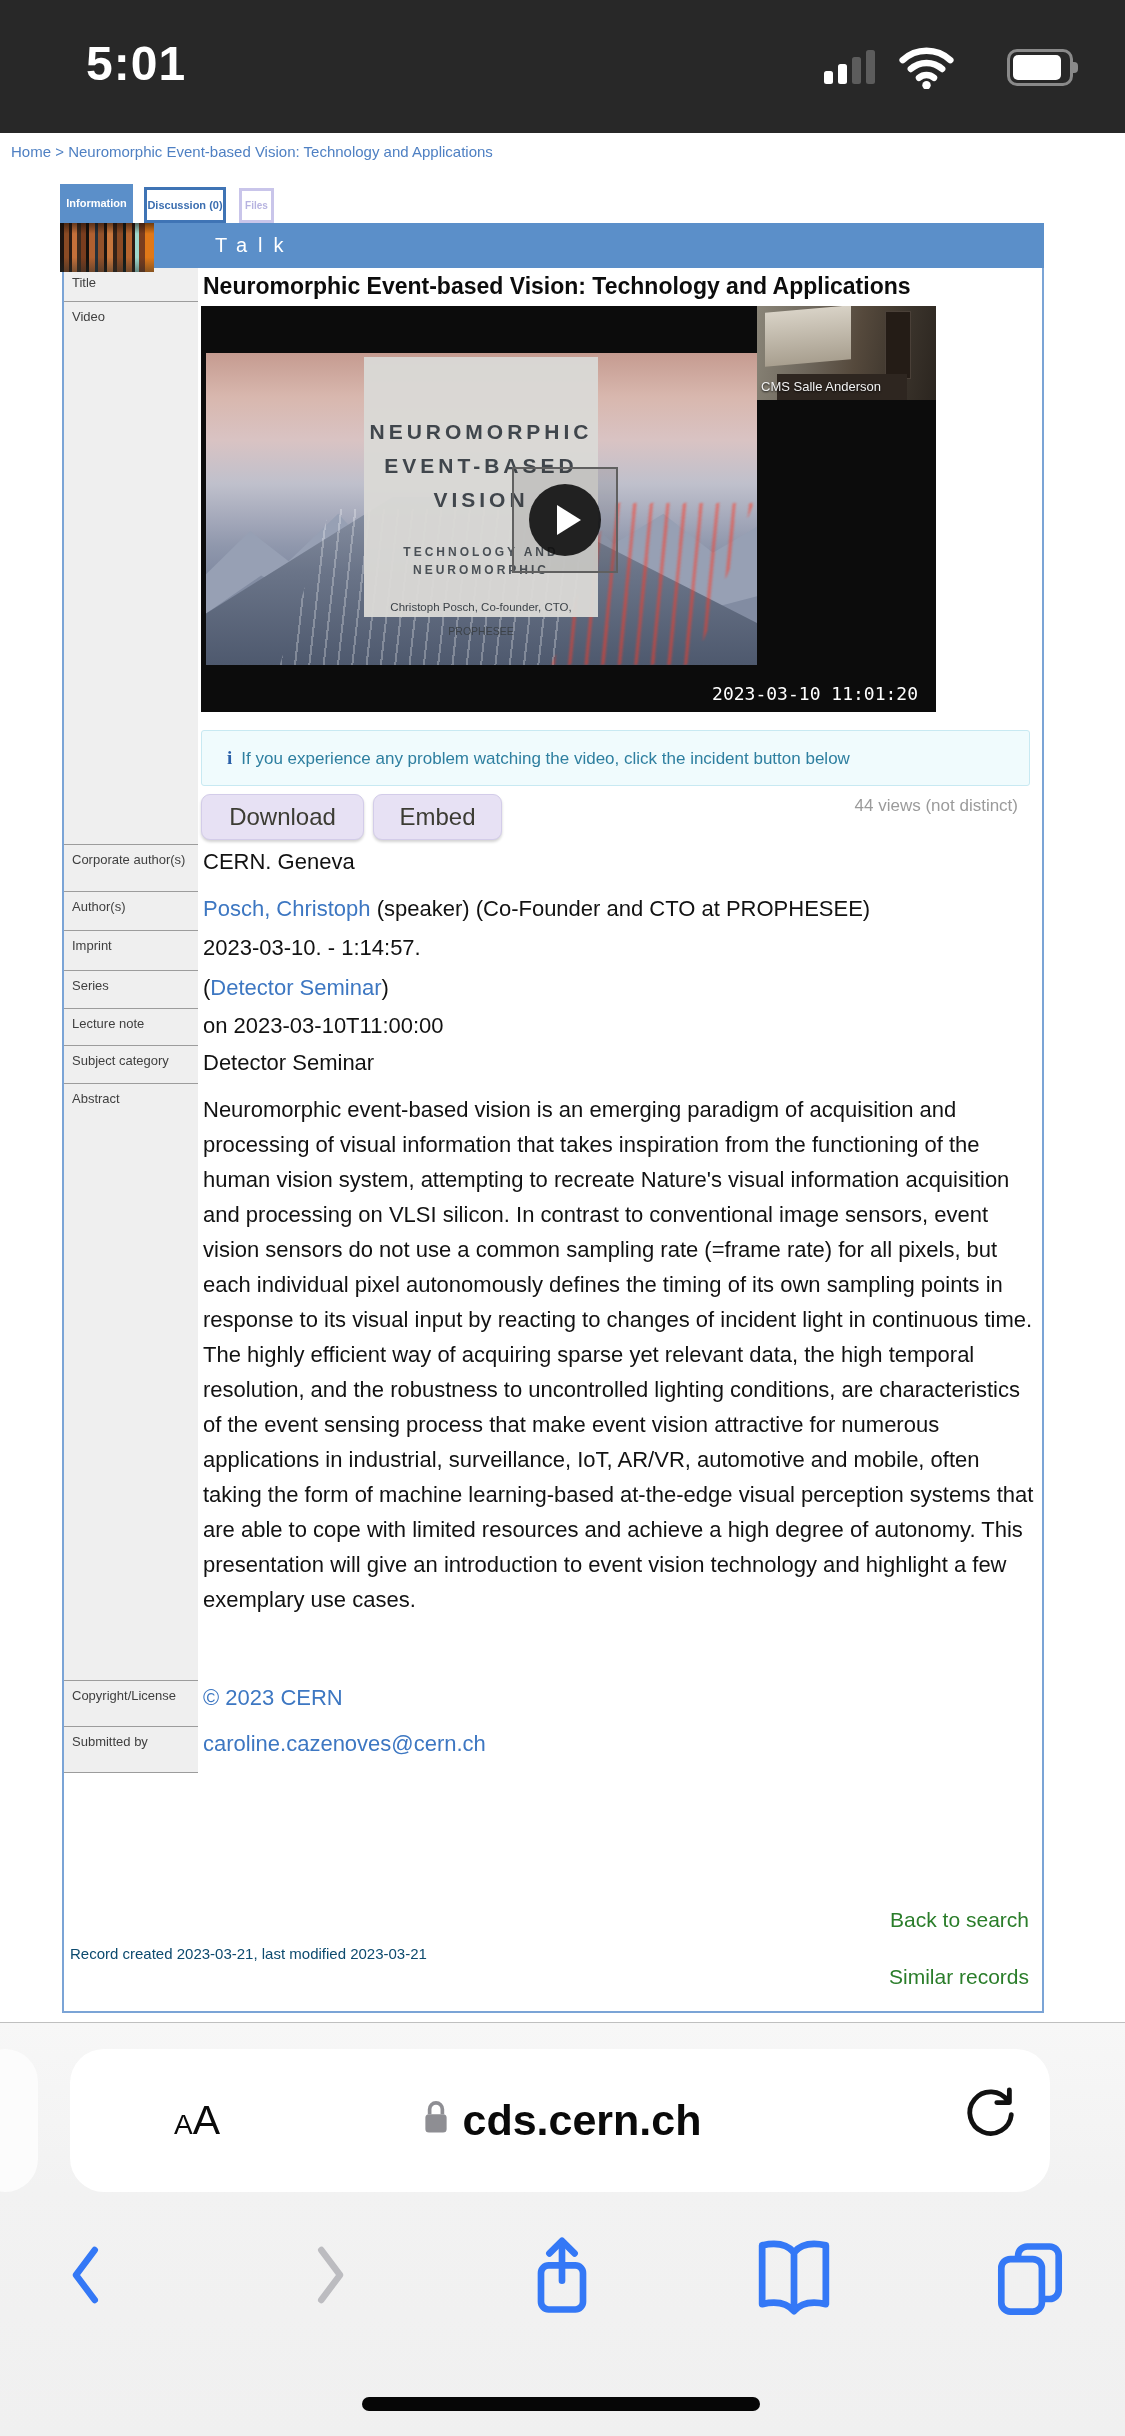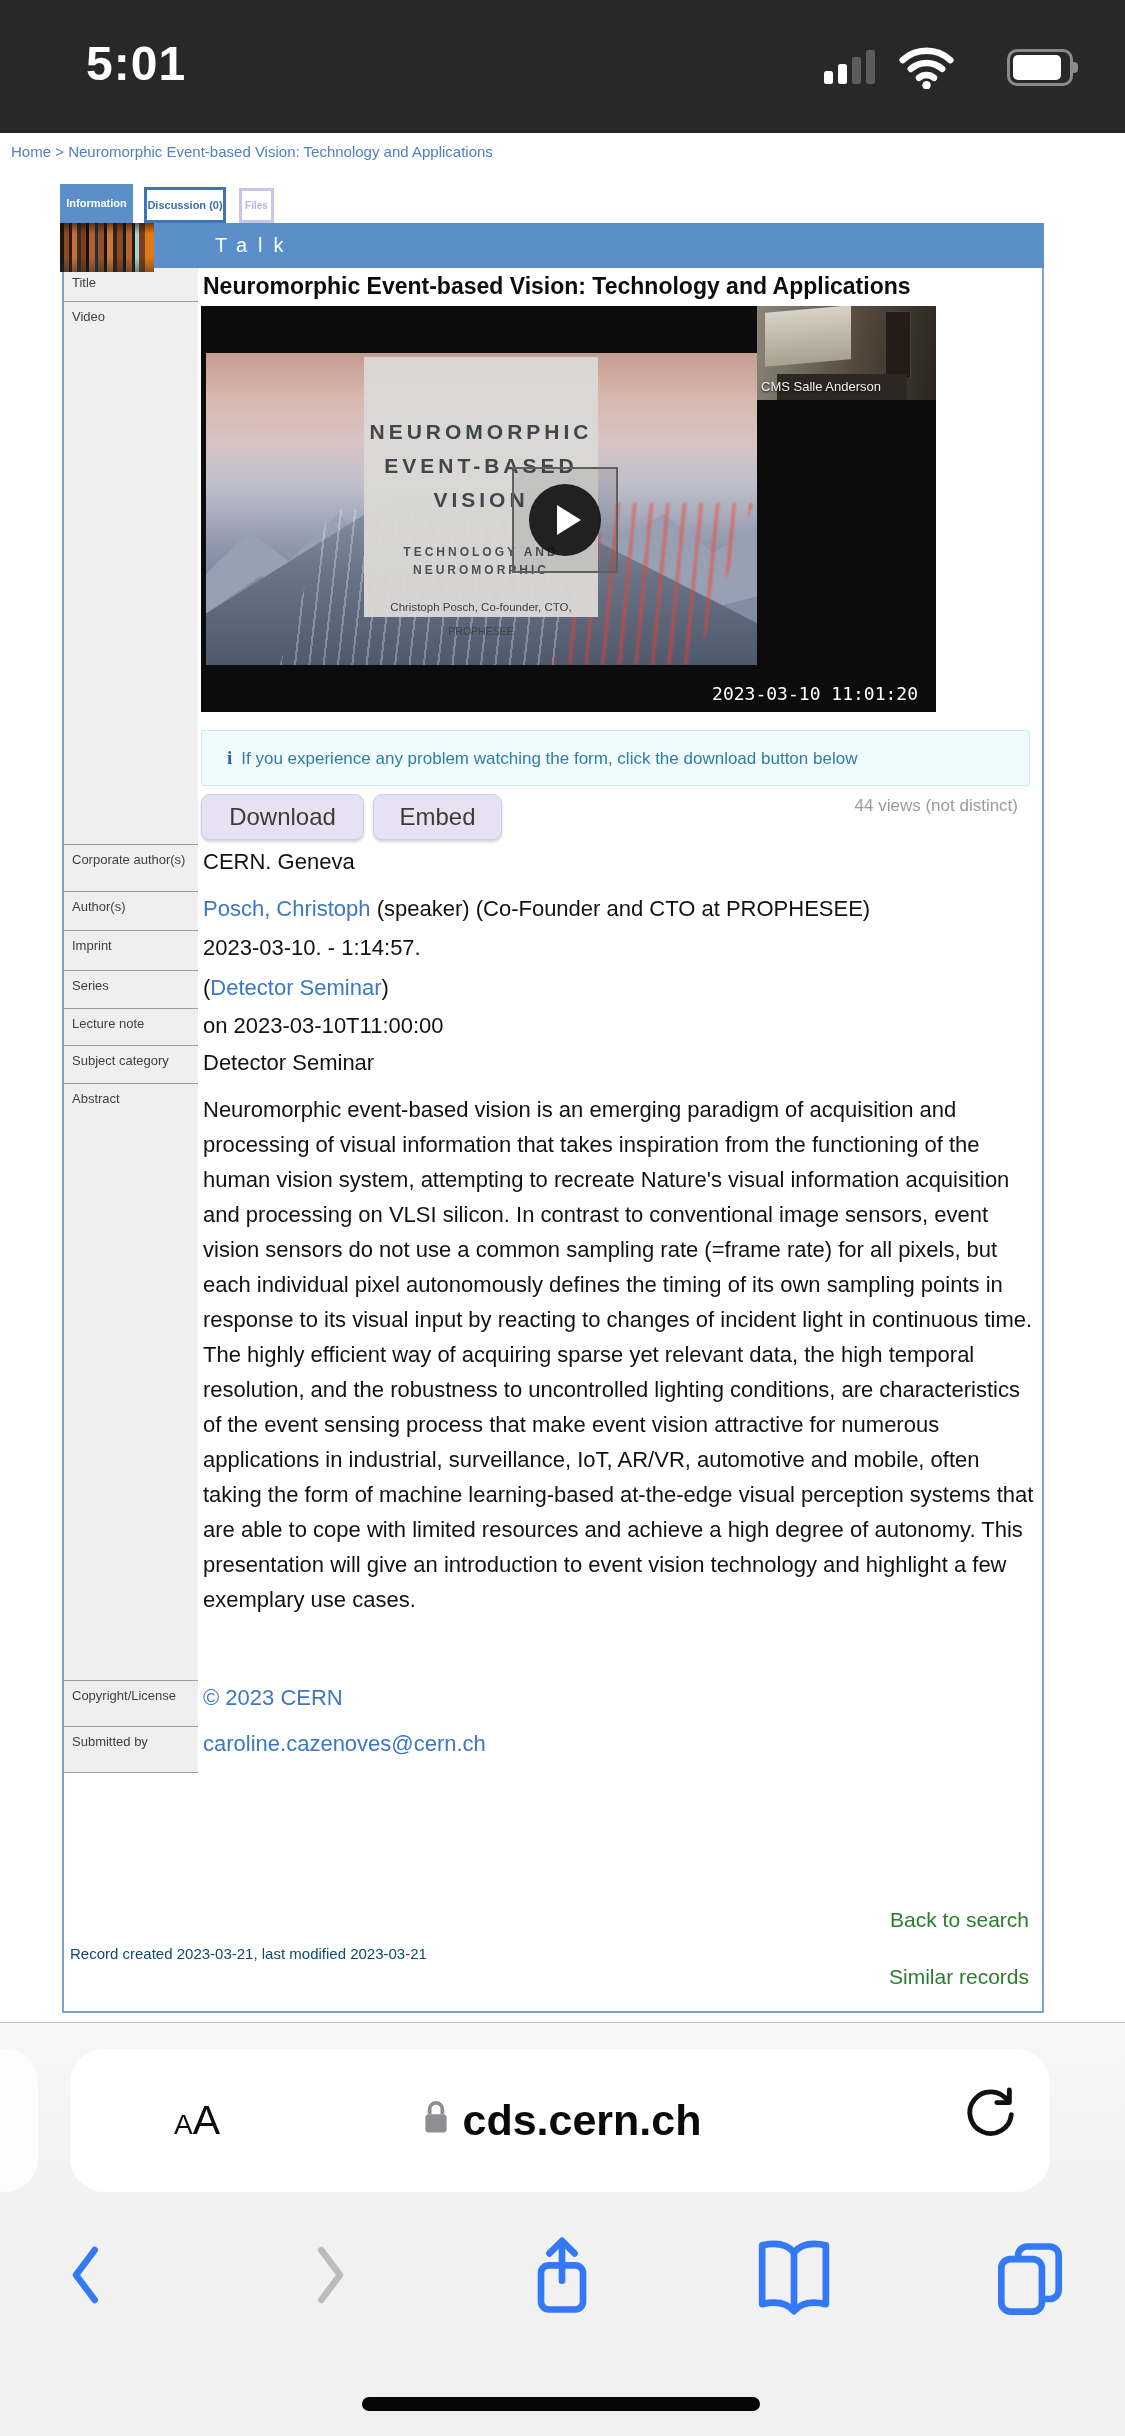--- a/index.html
+++ b/index.html
@@ -201,21 +201,21 @@
               </div>
             <div class="v-cam">
               <div class="v-cam-screen"></div>
                 <div class="v-cam-door"></div>
                 <div class="v-cam-desk"></div>
               <div class="v-cam-label">CMS Salle Anderson</div>
             </div>
             <div class="v-ts">2023-03-10 11:01:20</div>
           </div>
           <div class="v-alert">
-            <span class="iico">i</span><span>If you experience any problem watching the form, click the download button below</span>
+            <span class="iico">i</span><span>If you experience any problem watching the video, click the incident button below</span>
           </div>
           <div class="btnrow">
             <div class="pillbtn btn-dl">Download</div>
             <div class="pillbtn btn-em">Embed</div>
             <div class="views">44 views (not distinct)</div>
           </div>
         </div>
       </div>
 
       <div class="trow" style="height:47px">

